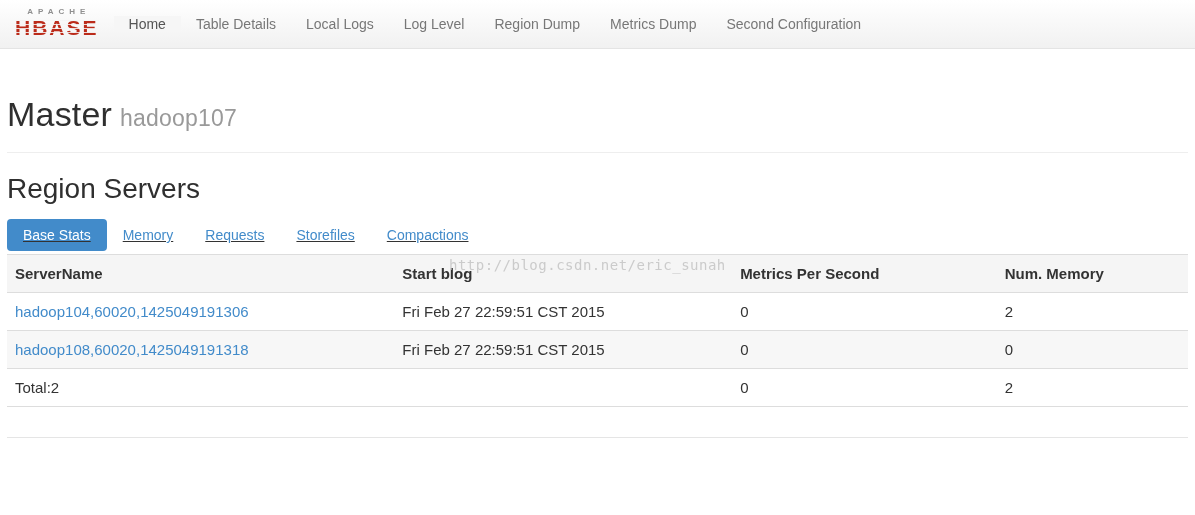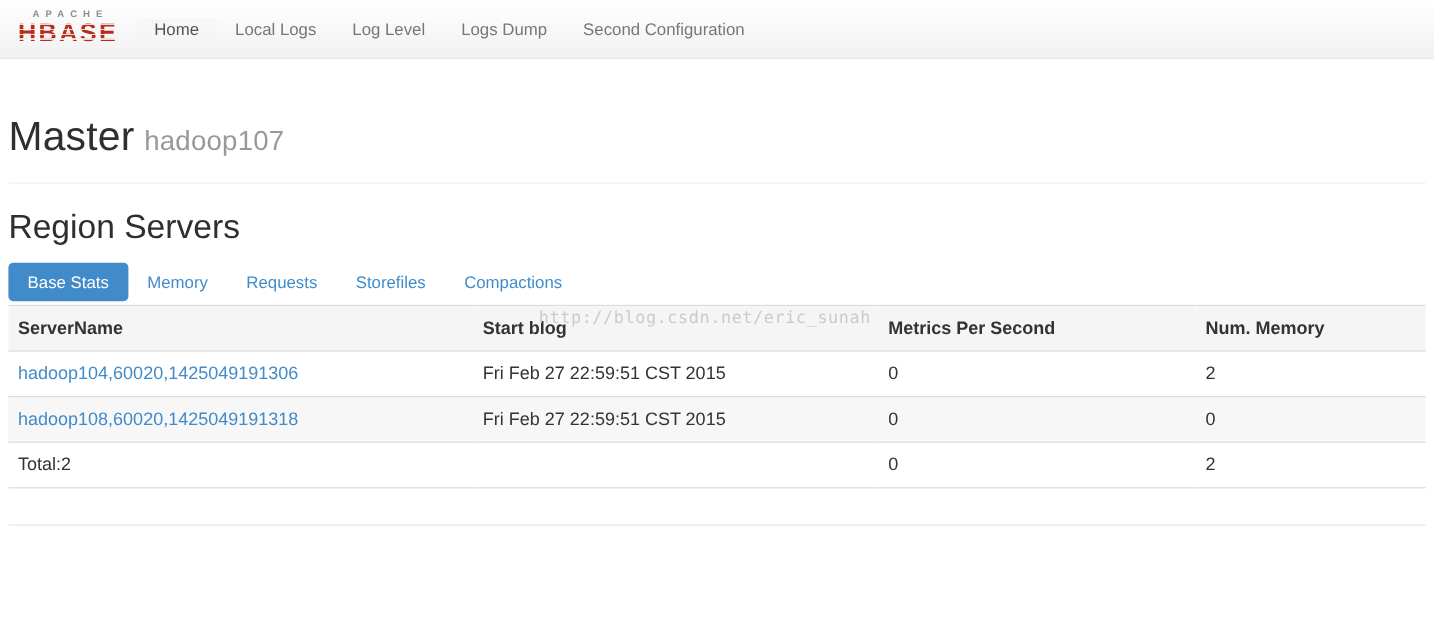--- a/index.html
+++ b/index.html
@@ -107,20 +107,21 @@
     font-size: 28px;
     font-weight: 500;
     color: #2f2f2f;
   }
 
   
   .pills {
     display: flex;
     list-style: none;
     margin-bottom: 3px;
+    text-decoration: underline;
   }
   .pills li a {
     display: block;
     padding: 8px 16px;
     font-size: 14px;
     color: #428bca;
     text-decoration: none;
     border-radius: 4px;
     cursor: pointer;
   }
@@ -188,27 +189,33 @@
 <nav class="navbar">
   <a class="brand">
     <span class="brand-top">APACHE</span>
     <span class="brand-main">HBASE</span>
   </a>
   <ul class="nav-menu">
     <li class="active">
         <a>Home</a>
       </li>
     <li>
+        <a>Table Details</a>
+      </li>
+    <li>
         <a>Local Logs</a>
       </li>
     <li>
         <a>Log Level</a>
       </li>
     <li>
-        <a>Logs Dump</a>
+        <a>Region Dump</a>
+      </li>
+    <li>
+        <a>Metrics Dump</a>
       </li>
     <li>
         <a>Second Configuration</a>
       </li>
   </ul>
 </nav>
 
 <div class="container">
   <h1 class="page-title">
     <span>Master</span><span class="subtitle">hadoop107</span>

